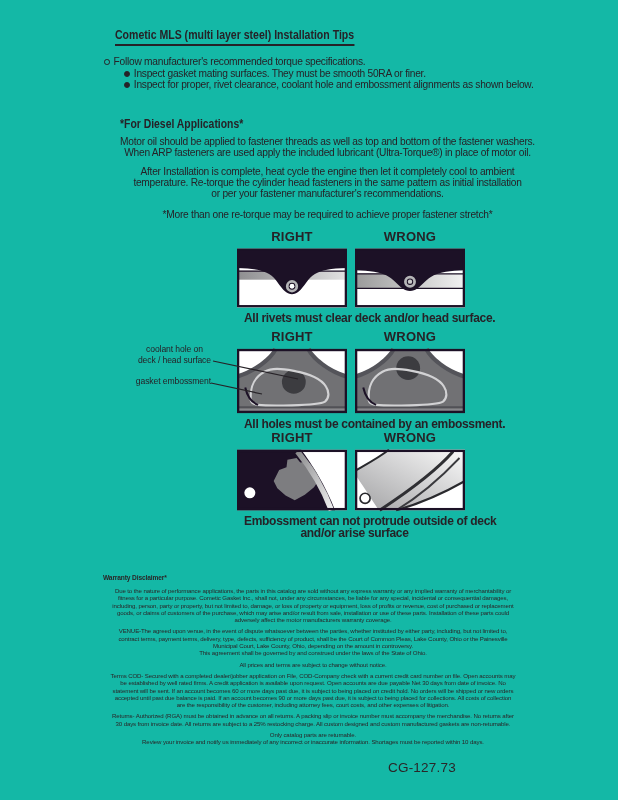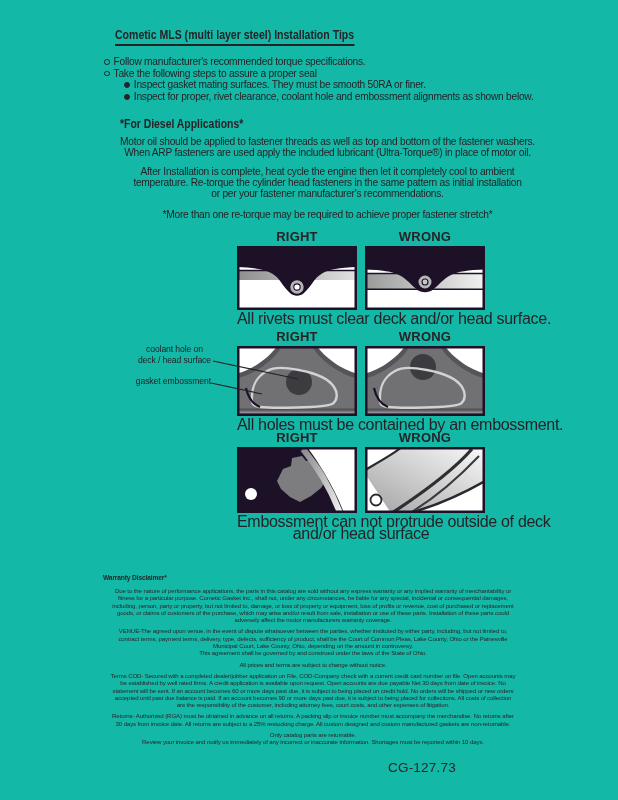--- a/index.html
+++ b/index.html
@@ -22,26 +22,26 @@
     border-radius:50%; margin:3.4px 4px 0 0; background:transparent;}
   .b-row.sub .b-marker{background:#262227; width:3.8px; height:3.8px; border-width:0.8px;}
   
   .diesel{position:absolute; left:120px; top:116px; font-size:10.2px; letter-spacing:-0.25px;}
   .diesel-heading{white-space:nowrap; margin-bottom:5px;}
   .diesel-heading .h-inner{display:inline-block; transform:scaleX(0.8); transform-origin:0 50%;
     font-size:13px; font-weight:bold; letter-spacing:0;}
   .para{margin-bottom:8px;}
   .ln{line-height:11px; white-space:nowrap;text-align:center;}
   
-  .fig{position:absolute; left:237px; width:248px;}
+  .fig{position:absolute; left:237px; width:228px;}
   .fig-labels{display:flex; gap:8px; margin-bottom:2px;}
   .fig-labels span{display:block; width:120px; text-align:center;
     font-size:13px; font-weight:600; letter-spacing:0.2px; color:#262227;}
   .fig-panels{display:flex; gap:8px;}
-  .fig-caption{margin-top:3px; font-size:16px; font-weight:400; letter-spacing:-0.3px;}
+  .fig-caption{margin-top:3px; font-size:12px; font-weight:700; letter-spacing:-0.3px;margin-left:7px;}
   .fig-caption .ln{line-height:11.5px;}
   
   .side-label{position:absolute; text-align:right; font-size:8.6px; letter-spacing:-0.1px;
     line-height:10.5px; color:#262227; white-space:nowrap;}
   #lbl-coolant{top:344px; right:407px;text-align:center;}
   #lbl-emboss{top:376px; right:407px;}
   .leader-overlay{position:absolute; left:205px; top:350px; pointer-events:none; z-index:5;}
   
   .warranty{position:absolute; left:103px; top:574px; width:420px;
     font-size:6.1px; letter-spacing:-0.12px; color:#2a2628;}
@@ -59,24 +59,20 @@
 <div class="page">
 
   <div class="title-wrap">
     <span class="title-inner">Cometic MLS (multi layer steel) Installation Tips</span>
   </div>
 
   <div class="bullets">
     <div class="b-row">
       <span class="b-marker"></span>
       <span>Follow manufacturer's recommended torque specifications.</span>
-    </div>
-    <div class="b-row">
-      <span class="b-marker"></span>
-      <span>Take the following steps to assure a proper seal</span>
     </div>
     <div class="b-row sub">
       <span class="b-marker"></span>
       <span>Inspect gasket mating surfaces.  They must be smooth 50RA or finer.</span>
     </div>
     <div class="b-row sub">
       <span class="b-marker"></span>
       <span>Inspect for proper, rivet clearance, coolant hole and embossment alignments as shown below.</span>
     </div>
   </div>
@@ -228,21 +224,21 @@
         <path d="M0,23 C14,15 27,8 37,0" stroke="#29292d" stroke-width="2.2" fill="none"></path>
         <path d="M120,34 C92,50 66,60 45,66" stroke="#29292d" stroke-width="2.4" fill="none"></path>
         <path d="M27,66 C56,47 86,26 107,2" stroke="#2f2f33" stroke-width="3.2" fill="none"></path>
         <path d="M45,66 C70,51 95,29 114,9" stroke="#3a3a3e" stroke-width="2" fill="none"></path>
         <circle cx="11" cy="53" r="5.5" fill="#ffffff" stroke="#29292d" stroke-width="1.8"></circle>
         <rect x="1.25" y="1.25" width="117.5" height="63.5" fill="none" stroke="#1c1126" stroke-width="2.5"></rect>
       </svg>
     </div>
     <div class="fig-caption">
       <div class="ln">Embossment can not protrude outside of deck</div>
-      <div class="ln">and/or head surface</div>
+      <div class="ln">and/or arise surface</div>
     </div>
   </div>
 
   <div class="warranty">
     <div class="w-heading">Warranty Disclaimer*</div>
     <div class="para">
       <div class="ln">Due to the nature of performance applications, the parts in this catalog are sold without any express warranty or any implied warranty of merchantability or</div>
       <div class="ln">fitness for a particular purpose.  Cometic Gasket Inc., shall not, under any circumstances, be liable for any special, incidental or consequential damages,</div>
       <div class="ln">including, person, party or property, but not limited to, damage, or loss of property or equipment, loss of profits or revenue, cost of purchased or replacement</div>
       <div class="ln">goods, or claims of customers of the purchase, which may arise and/or result from sale, installation or use of these parts.  Installation of these parts could</div>

